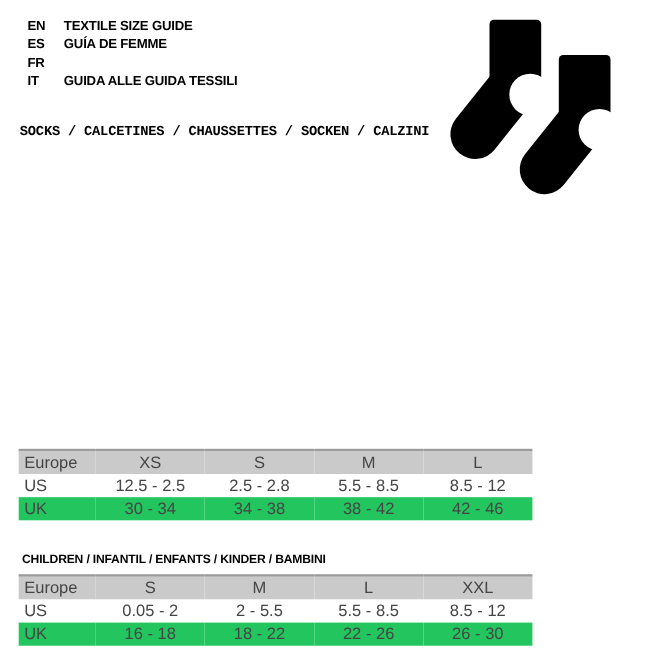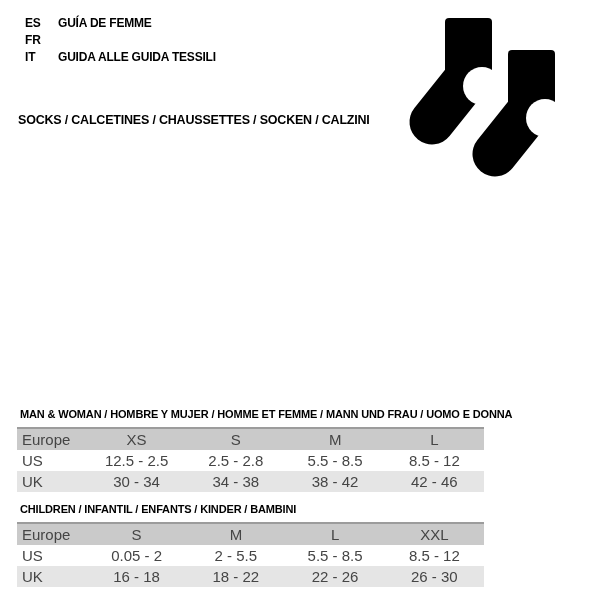--- a/index.html
+++ b/index.html
@@ -10,21 +10,21 @@
 
   
   .lang-list { position:absolute; left:25px; top:15px; }
   .lang-row  { display:flex; align-items:center; height:16.7px; }
   .lang-code { width:33px; font-size:12px; font-weight:bold; letter-spacing:-0.2px; }
   .lang-label{ font-size:12px; font-weight:bold; letter-spacing:-0.2px; white-space:pre; }
 
   
   .category {
     position:absolute; left:18px; top:113px;
-    font-size:12.5px; font-weight:bold; letter-spacing:-0.2px; white-space:nowrap;
+    font-size:12.5px; font-weight:bold; letter-spacing:-0.2px; white-space:nowrap;font-family:Liberation Mono, monospace;
   }
 
   
   .socks { position:absolute; left:390px; top:0; }
 
   
   .size-table-section { position:absolute; left:17px; width:467px; }
   #table-adult    { top:408px; }
   #table-children { top:503px; }
   .table-title {
@@ -33,29 +33,33 @@
   }
   table.size-table {
     border-collapse:collapse; width:467px; table-layout:fixed;
     font-size:15px; color:#454545;
   }
   col.c-label { width:70px; }
   thead tr { background:#cacaca; border-top:2px solid #9c9c9c; }
   th, td { height:21px; padding:0; font-weight:normal; text-align:center; }
   th:first-of-type, td:first-of-type { text-align:left; padding-left:5px; }
   tbody tr:nth-of-type(1) { background:#ffffff; }
-  tbody tr:nth-of-type(2) { background:#e5e5e5; }
+  tbody tr:nth-of-type(2) { background:#22c55e; }
 </style>
 </head>
 <body>
 
 <div class="page">
 
   <div class="lang-list">
 
+  <div class="lang-row">
+        <span class="lang-code">EN</span>
+        <span class="lang-label">TEXTILE SIZE GUIDE</span>
+      </div>
       <div class="lang-row">
         <span class="lang-code">ES</span>
         <span class="lang-label">GUÍA DE FEMME</span>
       </div>
       <div class="lang-row">
         <span class="lang-code">FR</span>
       </div>
       <div class="lang-row">
         <span class="lang-code">IT</span>
         <span class="lang-label">GUIDA ALLE GUIDA TESSILI</span>
@@ -70,21 +74,20 @@
         <rect x="55" y="18" width="47" height="58" rx="4" fill="#000000"></rect>
         <line x1="78" y1="77" x2="42" y2="122" stroke="#000000" stroke-width="45" stroke-linecap="round"></line>
         <circle cx="92" cy="86" r="19" fill="#ffffff"></circle>
       </g>
     </defs>
     <use href="#sock-shape"></use>
     <use href="#sock-shape" transform="translate(63,32)"></use>
   </svg>
 
   <section class="size-table-section" id="table-adult">
-    <h2 class="table-title">MAN &amp; WOMAN / HOMBRE Y MUJER / HOMME ET FEMME / MANN UND FRAU / UOMO E DONNA</h2>
     <table class="size-table">
       <colgroup>
           <col class="c-label">
           <col>
           <col>
           <col>
           <col>
         </colgroup>
       <thead>
         <tr>

